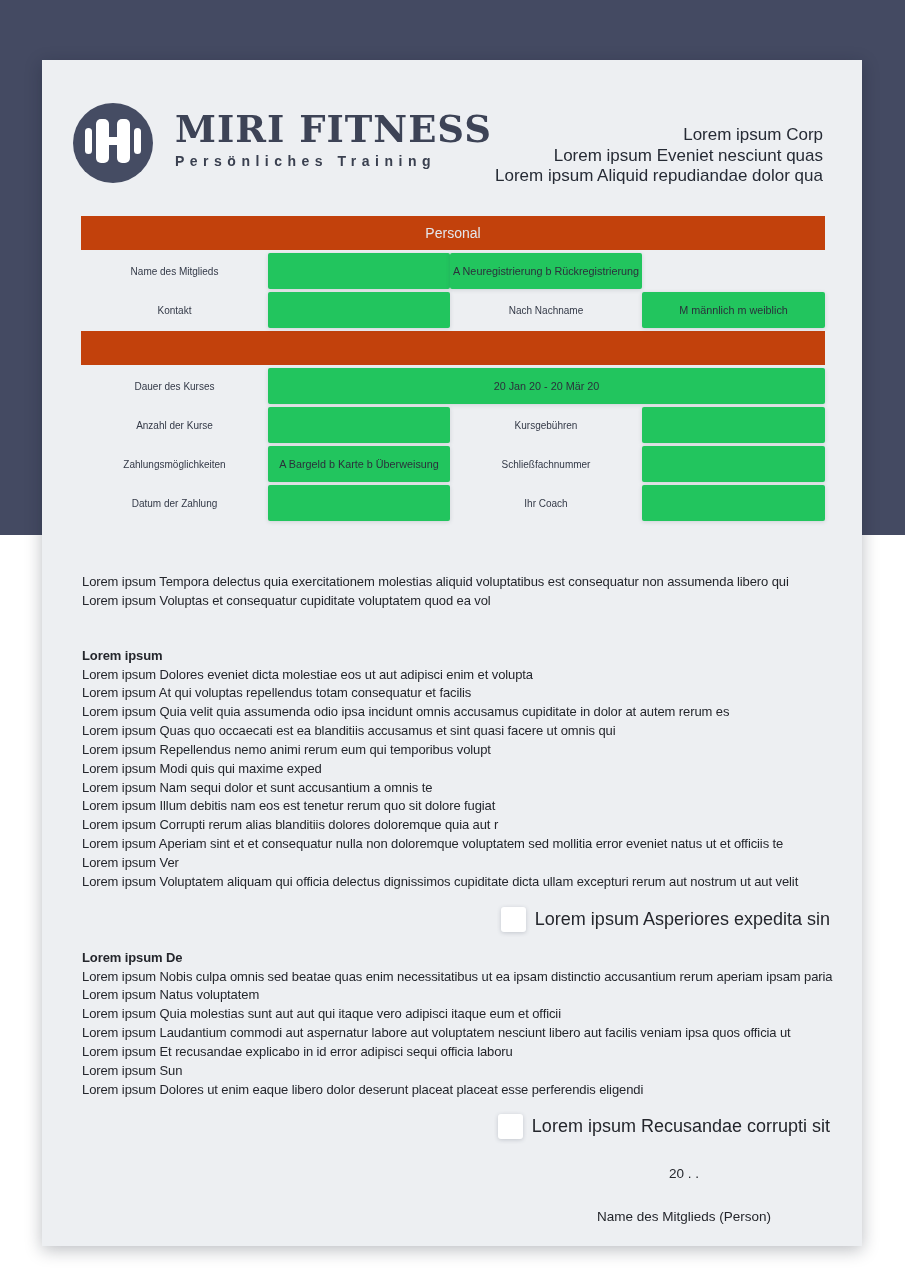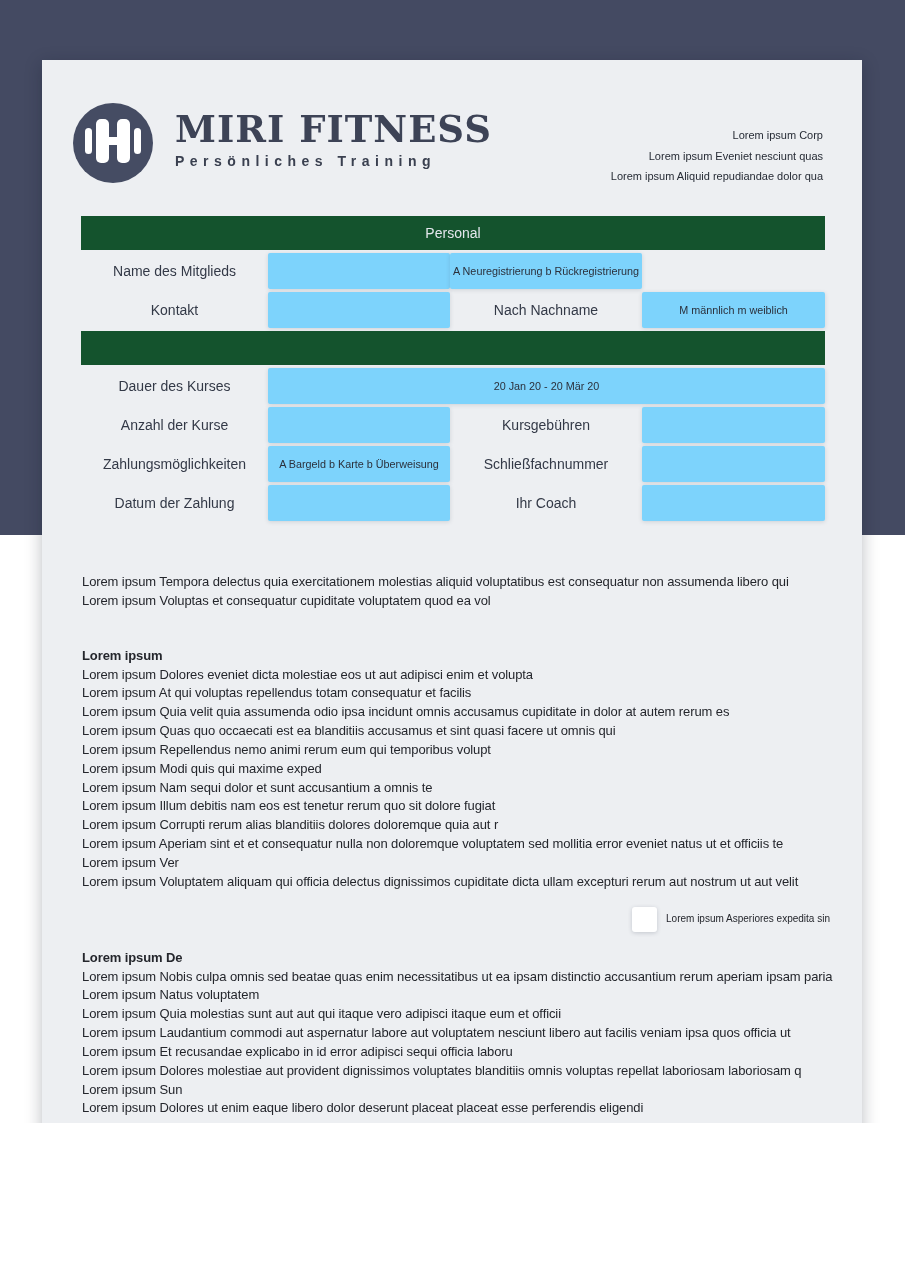--- a/index.html
+++ b/index.html
@@ -1,18 +1,18 @@
 <!DOCTYPE html>
 <html><head>
 <meta charset="utf-8">
 <style>
   * { margin:0; padding:0; box-sizing:border-box; }
   html,body { background:#ffffff; }
   .stage {
-    position:relative; width:905px; height:1123px; overflow:hidden;
+    position:relative; width:905px; height:1280px; overflow:hidden;
     background:#ffffff; font-family:"Liberation Sans", sans-serif;
   }
   .bg-top { position:absolute; top:0; left:0; width:905px; height:535px; background:#444a62; }
   .card {
     position:absolute; left:42px; top:60px; width:820px; height:1186px;
     background:#edeff2; box-shadow:0 4px 16px rgba(15,20,35,.28);
   }
   
   .logo {
     position:absolute; left:31px; top:43px; width:80px; height:80px;
@@ -21,40 +21,40 @@
   .brand { position:absolute; left:133px; top:49px; }
   .brand-name {
     font-family:"DejaVu Serif", serif; font-weight:bold; font-size:37px;
     letter-spacing:1px; color:#3d4356; line-height:40px;
   }
   .brand-tagline {
     margin-top:4px; font-size:14px; font-weight:bold; letter-spacing:5.5px; color:#3a4050;
   }
   .contact {
     position:absolute; right:39px; top:65px; text-align:right;
-    font-size:11px; line-height:20.5px; color:#262b35;
+    font-size:17px; line-height:20.5px; color:#262b35;
   }
   
   .form { position:absolute; left:39px; top:156px; width:744px; }
   .section-bar {
-    height:34px; background:#14532d; margin-bottom:3px;
+    height:34px; background:#c2410c; margin-bottom:3px;
     display:flex; align-items:center; justify-content:center;
     color:#e4e7ed; font-size:14px;
   }
   .frow {
     display:grid; grid-template-columns:187px 182px 192px 183px;
     height:36px; margin-bottom:3px;
   }
   .frow.wide { grid-template-columns:187px 557px; }
   .fcell-label {
     display:flex; align-items:center; justify-content:center;
-    font-size:14px; color:#333947; text-align:center; padding:0 6px;
+    font-size:10px; color:#333947; text-align:center; padding:0 6px;
   }
   .fcell-input {
-    background:#7dd3fc; border-radius:2px;
+    background:#22c55e; border-radius:2px;
     box-shadow:0 1px 4px rgba(50,60,80,.16);
     display:flex; align-items:center; justify-content:center;
     font-size:10.8px; color:#2b303b; text-align:center; padding:0 2px;
     white-space:nowrap; overflow:hidden;
   }
   
   .bodytext {
     position:absolute; left:40px; top:513px; width:748px;
     font-size:13px; line-height:18.85px; letter-spacing:-0.1px; color:#24262c;
   }
@@ -63,21 +63,21 @@
   .subhead.first { margin-top:36px; }
   .subhead.second { margin-top:17px; }
   .chkrow {
     display:flex; align-items:center; justify-content:flex-end;
     margin-top:15px; height:25px;
   }
   .checkbox {
     width:25px; height:25px; background:#ffffff; border-radius:3px;
     box-shadow:0 1px 4px rgba(50,60,80,.22); margin-right:9px; flex:0 0 auto;
   }
-  .chklabel { font-size:10px; letter-spacing:0; color:#24262c; }
+  .chklabel { font-size:18px; letter-spacing:0; color:#24262c; }
   
   .footer { position:absolute; right:40px; top:1106px; width:276px; text-align:center; }
   .date-line { font-size:13.5px; color:#24262c; }
   .sign-line { margin-top:28px; font-size:13.5px; color:#24262c; }
 </style>
 </head>
 <body>
 
 <div class="stage">
   <div class="bg-top"></div>
@@ -172,21 +172,20 @@
         <div class="checkbox"></div>
         <div class="chklabel">Lorem ipsum Asperiores expedita sin</div>
       </div>
 
       <div class="line subhead second">Lorem ipsum De</div>
       <div class="line">Lorem ipsum Nobis culpa omnis sed beatae quas enim necessitatibus ut ea ipsam distinctio accusantium rerum aperiam ipsam paria</div>
       <div class="line">Lorem ipsum Natus voluptatem</div>
       <div class="line">Lorem ipsum Quia molestias sunt aut aut qui itaque vero adipisci itaque eum et officii</div>
       <div class="line">Lorem ipsum Laudantium commodi aut aspernatur labore aut voluptatem nesciunt libero aut facilis veniam ipsa quos officia ut</div>
       <div class="line">Lorem ipsum Et recusandae explicabo in id error adipisci sequi officia laboru</div>
-      <div class="line">Lorem ipsum Dolores molestiae aut provident dignissimos voluptates blanditiis omnis voluptas repellat laboriosam laboriosam q</div>
       <div class="line">Lorem ipsum Sun</div>
       <div class="line">Lorem ipsum Dolores ut enim eaque libero dolor deserunt placeat placeat esse perferendis eligendi</div>
 
       <div class="chkrow">
         <div class="checkbox"></div>
         <div class="chklabel">Lorem ipsum Recusandae corrupti sit</div>
       </div>
     </div>
 
     <div class="footer">

